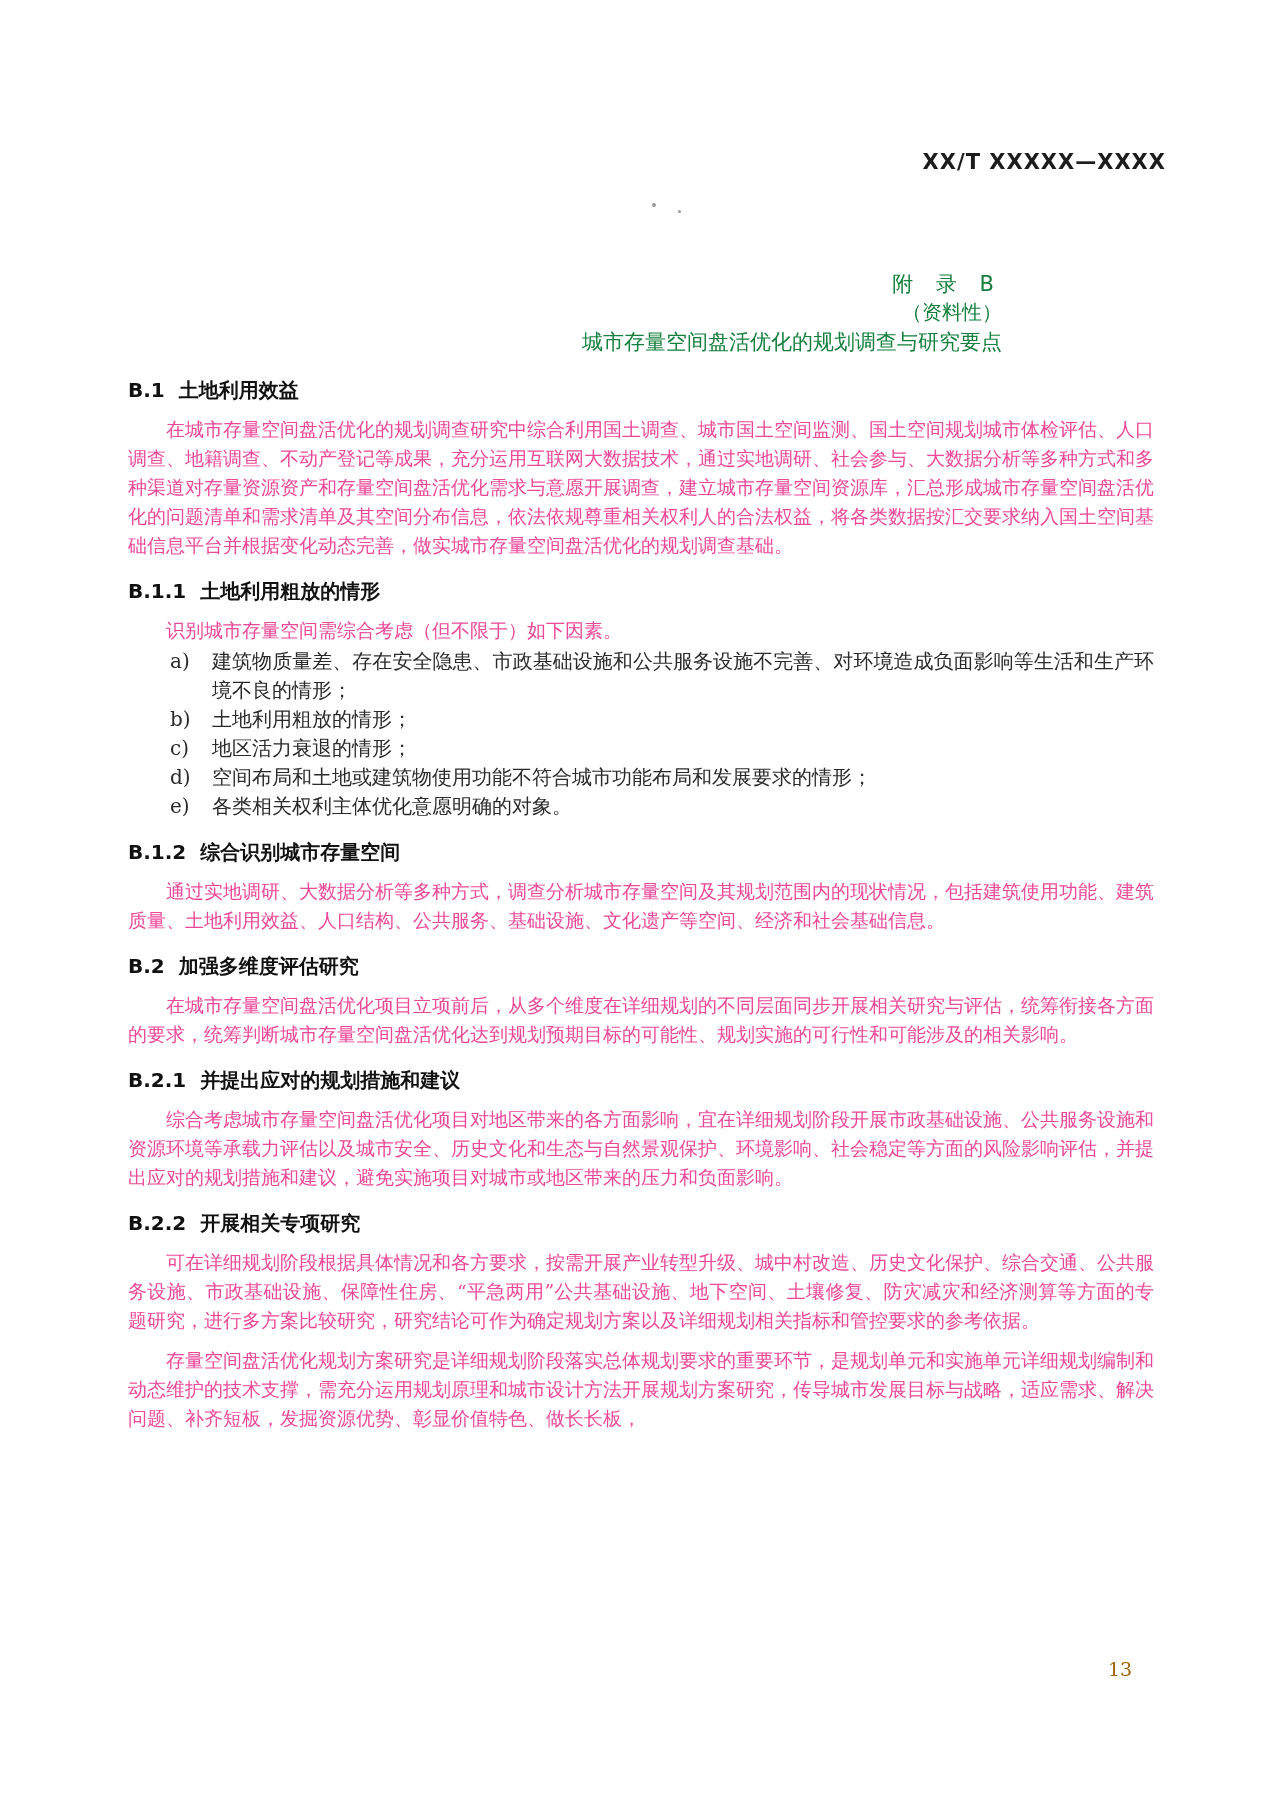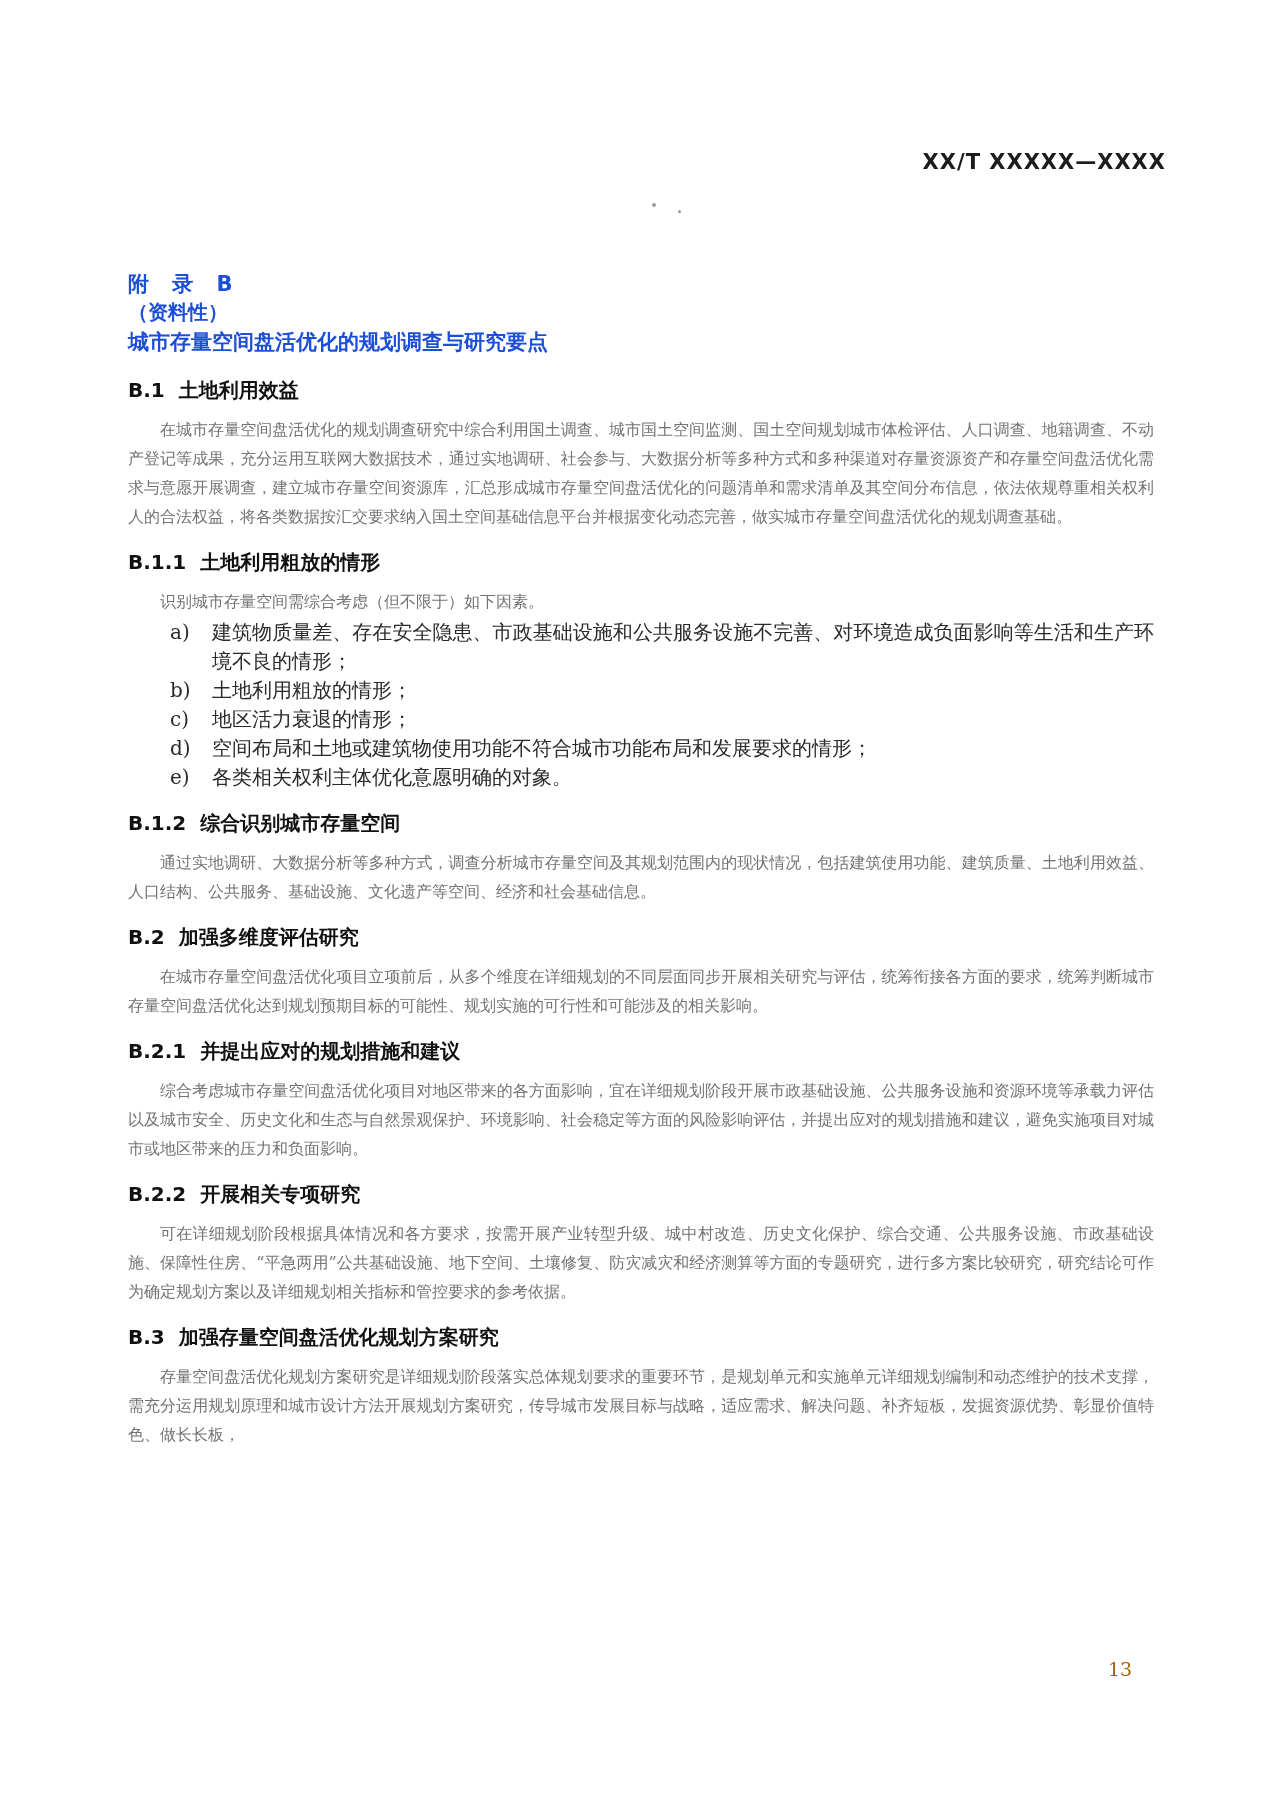--- a/index.html
+++ b/index.html
@@ -18,39 +18,39 @@
     font-family:"DejaVu Sans", sans-serif;
     font-weight:bold;font-size:21px;letter-spacing:1px;color:#1c1c1c;
   }
   .dot{position:absolute;background:#9a9a9a;border-radius:50%;}
   .d1{left:652px;top:203px;width:4px;height:4px;}
   .d2{left:678px;top:210px;width:3px;height:3px;}
   .content{
     position:absolute;left:128px;top:270px;width:1026px;
   }
   .appendix-head{
-    text-align:left;
+    text-align:right;
     padding-right:152px;
     font-family:"DejaVu Sans", sans-serif;
-    font-weight:bold;color:#1d4ed8;
+    font-weight:normal;color:#15803d;
   }
   .app-label{font-size:21px;line-height:28px;letter-spacing:8px;}
   .app-type{font-size:20px;line-height:28px;}
   .app-title{font-size:21px;line-height:28px;margin-top:2px;}
   .sec-head{
     margin:17px 0 0 0;
     font-family:"DejaVu Sans", sans-serif;
     font-weight:bold;font-size:20px;line-height:28px;color:#111;
   }
   .sec-head .sec-num{margin-right:14px;}
   .body-para{
     margin:11px 0 0 0;
-    font-size:16px;line-height:29px;
+    font-size:19px;line-height:29px;
     text-align:justify;text-indent:2em;
-    color:#737373;
+    color:#ec4899;
   }
   .item-list{margin:2px 0 0 0;padding:0;list-style:none;}
   .list-item{
     position:relative;
     padding-left:84px;
     font-size:20px;line-height:29px;
     text-align:justify;color:#2a2a2a;
   }
   .list-item .marker{
     position:absolute;left:42px;top:0;width:38px;
@@ -102,20 +102,19 @@
         </section>
         <section>
           <h2 class="sec-head"><span class="sec-num">B.2.1</span><span class="sec-title">并提出应对的规划措施和建议</span></h2>
           <p class="body-para">综合考虑城市存量空间盘活优化项目对地区带来的各方面影响，宜在详细规划阶段开展市政基础设施、公共服务设施和资源环境等承载力评估以及城市安全、历史文化和生态与自然景观保护、环境影响、社会稳定等方面的风险影响评估，并提出应对的规划措施和建议，避免实施项目对城市或地区带来的压力和负面影响。</p>
         </section>
         <section>
           <h2 class="sec-head"><span class="sec-num">B.2.2</span><span class="sec-title">开展相关专项研究</span></h2>
           <p class="body-para">可在详细规划阶段根据具体情况和各方要求，按需开展产业转型升级、城中村改造、历史文化保护、综合交通、公共服务设施、市政基础设施、保障性住房、“平急两用”公共基础设施、地下空间、土壤修复、防灾减灾和经济测算等方面的专题研究，进行多方案比较研究，研究结论可作为确定规划方案以及详细规划相关指标和管控要求的参考依据。</p>
         </section>
         <section>
-          <h2 class="sec-head"><span class="sec-num">B.3</span><span class="sec-title">加强存量空间盘活优化规划方案研究</span></h2>
           <p class="body-para">存量空间盘活优化规划方案研究是详细规划阶段落实总体规划要求的重要环节，是规划单元和实施单元详细规划编制和动态维护的技术支撑，需充分运用规划原理和城市设计方法开展规划方案研究，传导城市发展目标与战略，适应需求、解决问题、补齐短板，发掘资源优势、彰显价值特色、做长长板，</p>
         </section>
       </div>
   </div>
 
   <div class="page-num">13</div>
 </div>
 
 </body></html>

